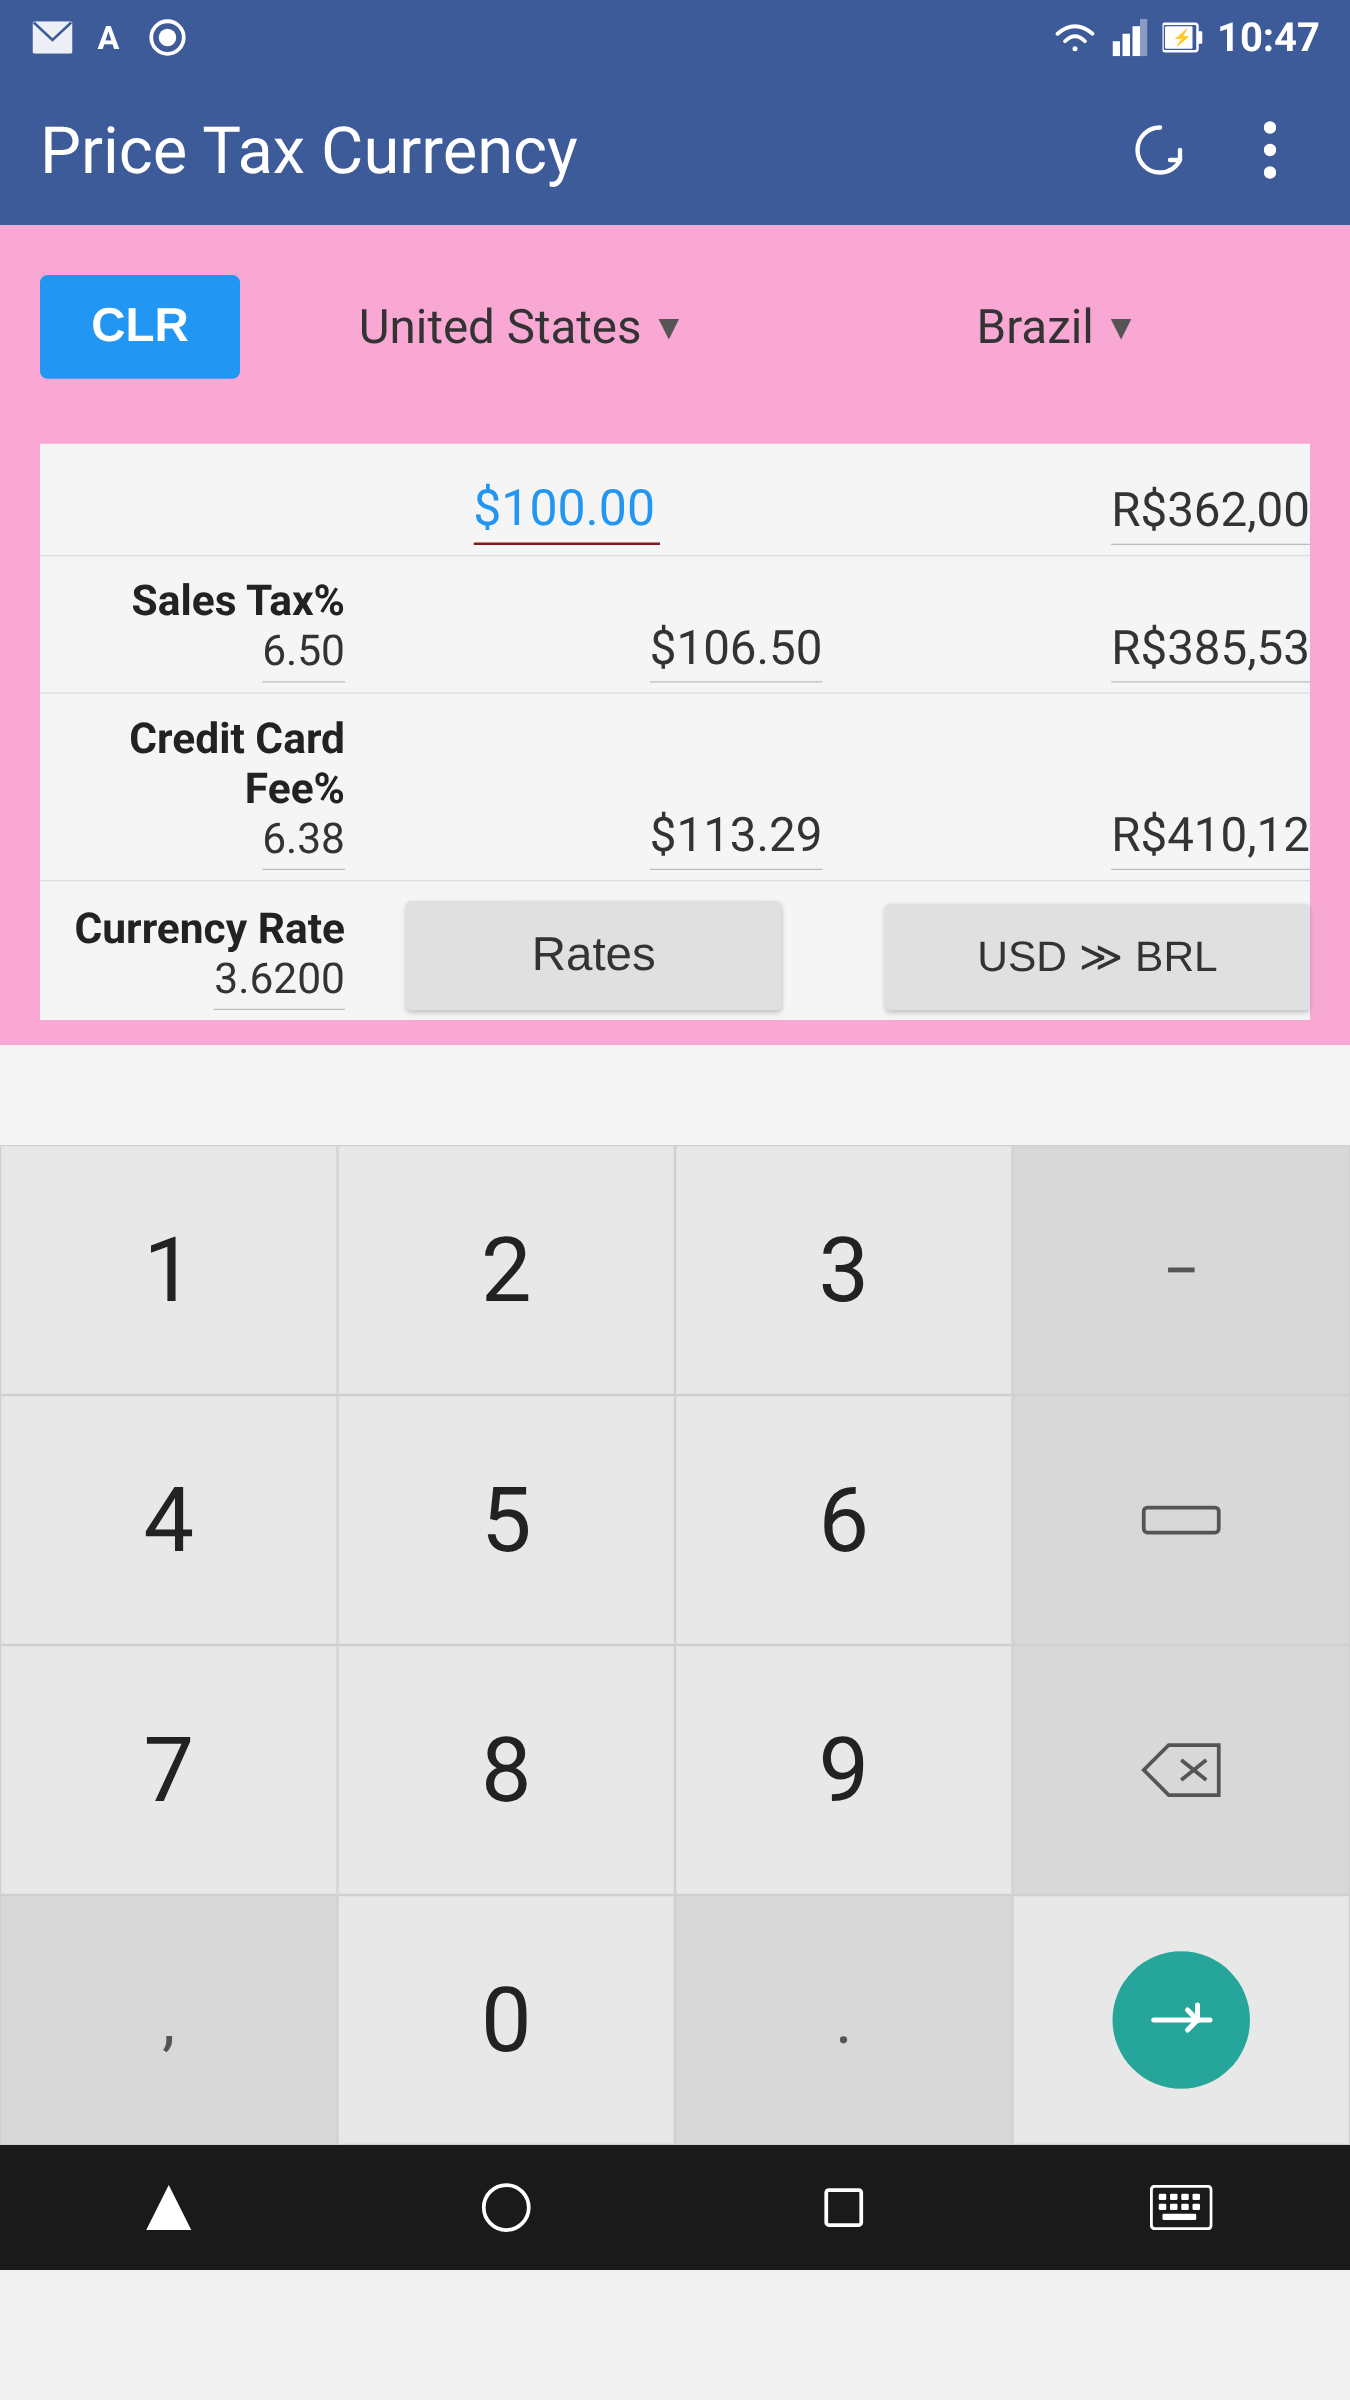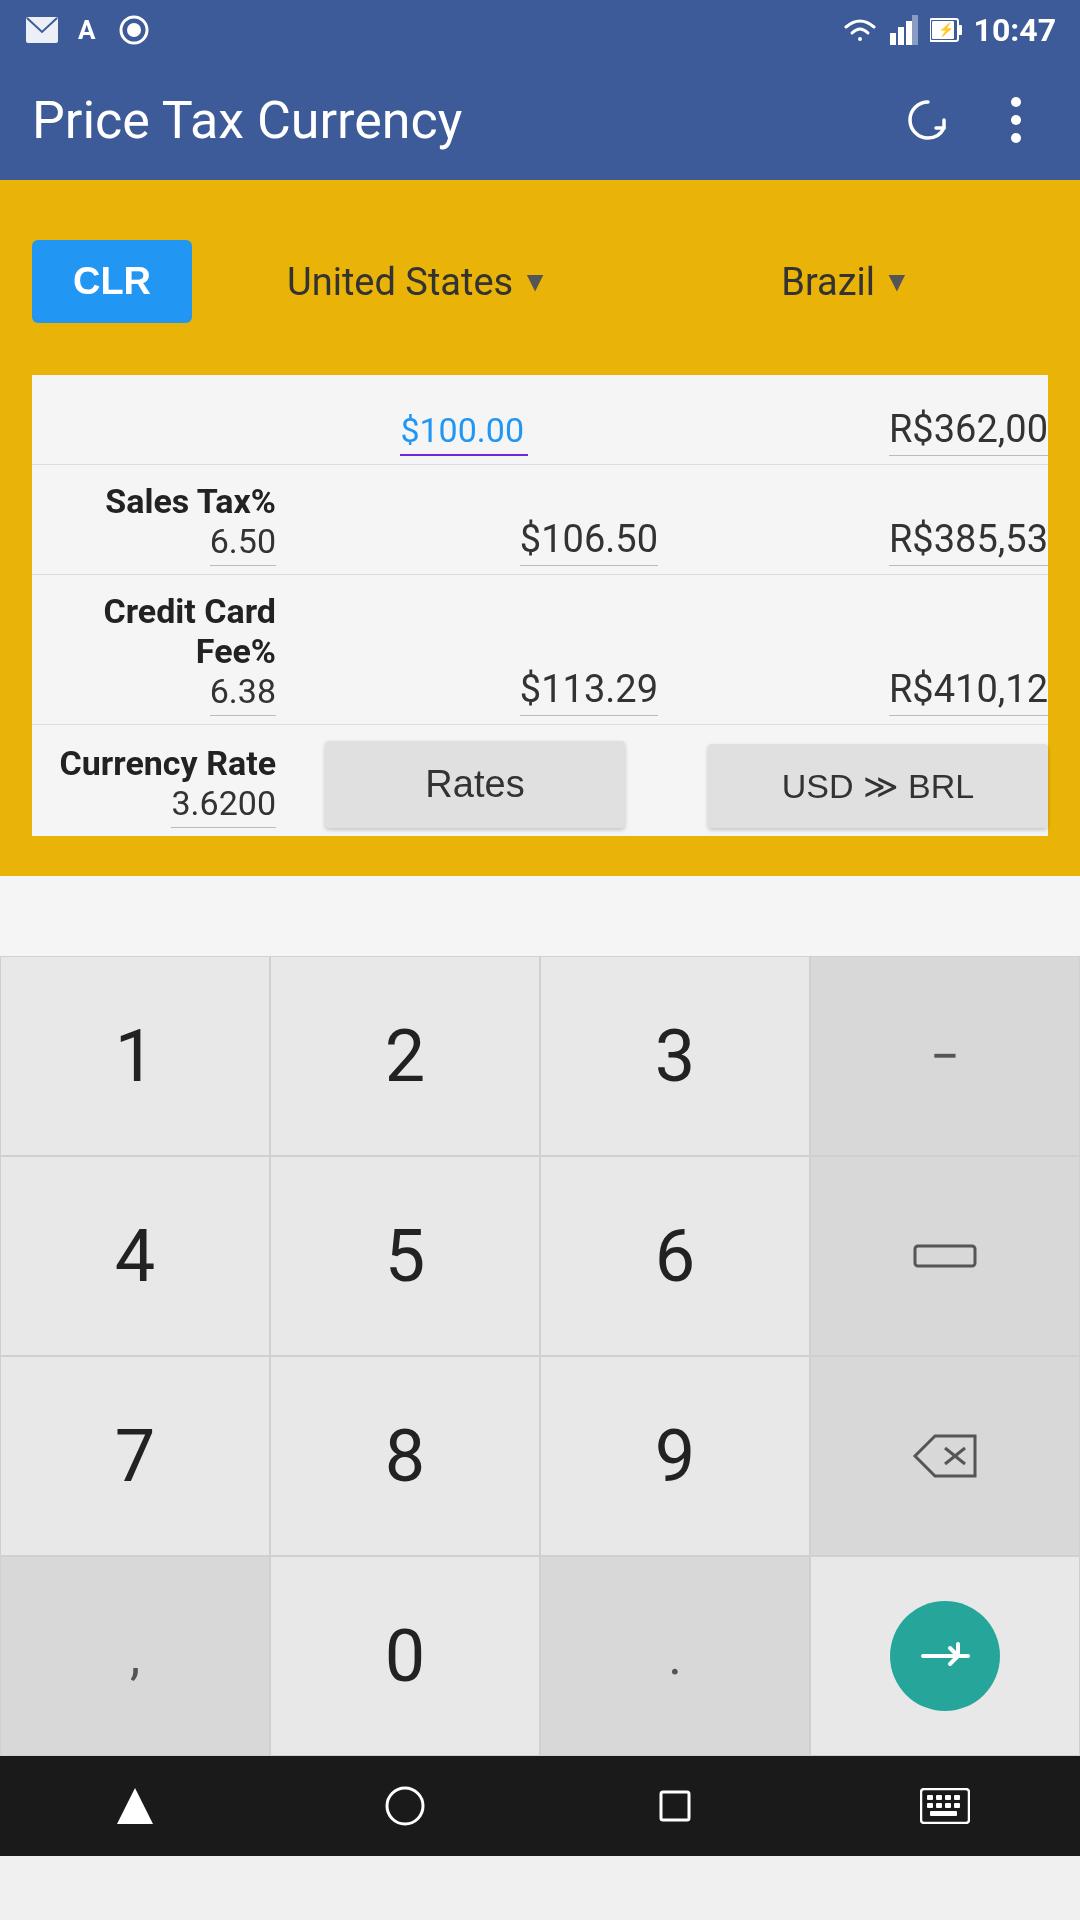--- a/index.html
+++ b/index.html
@@ -67,22 +67,22 @@
       width: 64px;
       height: 64px;
       display: flex;
       align-items: center;
       justify-content: center;
       cursor: pointer;
     }
 
     
     .main-content {
-      background: #eab308;
-      padding: 40px 32px;
+      background: #f9a8d4;
+      padding: 20px 32px;
     }
 
     
     .top-row {
       display: flex;
       align-items: center;
       gap: 24px;
       margin-bottom: 32px;
       padding: 20px 0;
     }
@@ -161,23 +161,23 @@
       justify-content: flex-end;
       padding-right: 24px;
     }
     .row-col2 {
       flex: 1;
       display: flex;
       align-items: flex-end;
       justify-content: flex-end;
     }
     .price-value {
-      font-size: 34px;
+      font-size: 40px;
       color: #2196f3;
-      border-bottom: 2px solid #6d28d9;
+      border-bottom: 2px solid #7f1d1d;
       padding-bottom: 4px;
       padding-right: 4px;
     }
     .value-normal {
       font-size: 38px;
       color: #333;
       border-bottom: 1px solid #bbb;
       padding-bottom: 4px;
     }
 

